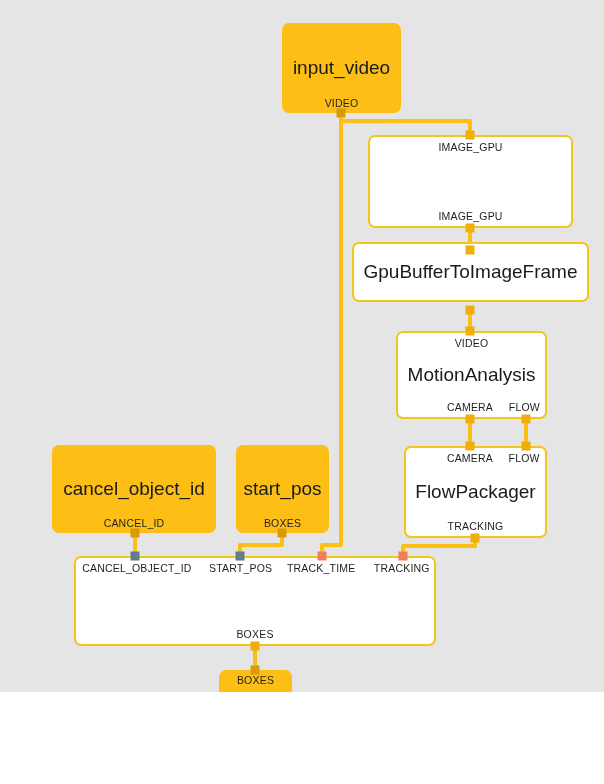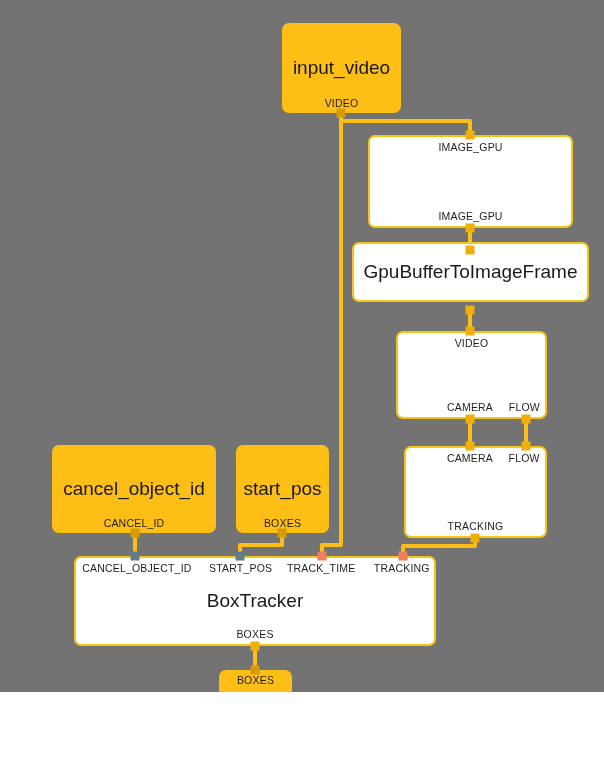--- a/index.html
+++ b/index.html
@@ -7,21 +7,21 @@
     padding: 0;
     background: #ffffff;
   }
   body {
     font-family: "Liberation Sans", sans-serif;
   }
   #canvas {
     position: relative;
     width: 604px;
     height: 692px;
-    background: #737373;
+    background: #e5e5e5;
     overflow: hidden;
   }
 
   
   #edges {
     position: absolute;
     left: 0; top: 0;
     width: 604px; height: 784px;
   }
 
@@ -126,29 +126,31 @@
   <div class="port in-calc" style="left:470px; top:135px;"></div>
   <div class="port out-calc" style="left:470px; top:228px;"></div>
 
   <div class="node calc" style="left:352px; top:242px; width:237px; height:60px;">
     <span class="node-title">GpuBufferToImageFrame</span>
   </div>
   <div class="port in-calc" style="left:470px; top:250px;"></div>
   <div class="port out-calc" style="left:470px; top:310px;"></div>
 
   <div class="node calc" style="left:396px; top:331px; width:151px; height:88px;">
+    <span class="node-title">MotionAnalysis</span>
     <span class="port-label top" style="left:50%;">VIDEO</span>
     <span class="port-label bot" style="left:49%;">CAMERA</span>
     <span class="port-label bot" style="left:86%;">FLOW</span>
   </div>
   <div class="port in-calc" style="left:470px; top:331px;"></div>
   <div class="port out-calc" style="left:470px; top:419px;"></div>
   <div class="port out-calc" style="left:526px; top:419px;"></div>
 
   <div class="node calc" style="left:404px; top:446px; width:143px; height:92px;">
+    <span class="node-title">FlowPackager</span>
     <span class="port-label top" style="left:46%;">CAMERA</span>
     <span class="port-label top" style="left:85%;">FLOW</span>
     <span class="port-label bot" style="left:50%;">TRACKING</span>
   </div>
   <div class="port in-calc" style="left:470px; top:446px;"></div>
   <div class="port in-calc" style="left:526px; top:446px;"></div>
   <div class="port out-calc" style="left:475px; top:538px;"></div>
 
   <div class="node io" style="left:52px; top:445px; width:164px; height:88px;">
     <span class="node-title">cancel_object_id</span>
@@ -156,21 +158,20 @@
   </div>
   <div class="port out-io" style="left:135px; top:533px;"></div>
 
   <div class="node io" style="left:236px; top:445px; width:93px; height:88px;">
     <span class="node-title">start_pos</span>
     <span class="port-label bot" style="left:50%;">BOXES</span>
   </div>
   <div class="port out-io" style="left:282px; top:533px;"></div>
 
   <div class="node calc" style="left:74px; top:556px; width:362px; height:90px;">
-    <span class="node-title">BoxTracker</span>
     <span class="port-label top" style="left:17%;">CANCEL_OBJECT_ID</span>
     <span class="port-label top" style="left:46%;">START_POS</span>
     <span class="port-label top" style="left:68.5%;">TRACK_TIME</span>
     <span class="port-label top" style="left:91%;">TRACKING</span>
     <span class="port-label bot" style="left:50%;">BOXES</span>
   </div>
   <div class="port in-gray" style="left:135px; top:556px;"></div>
   <div class="port in-gray" style="left:240px; top:556px;"></div>
   <div class="port in-salmon" style="left:322px; top:556px;"></div>
   <div class="port in-salmon" style="left:403px; top:556px;"></div>

